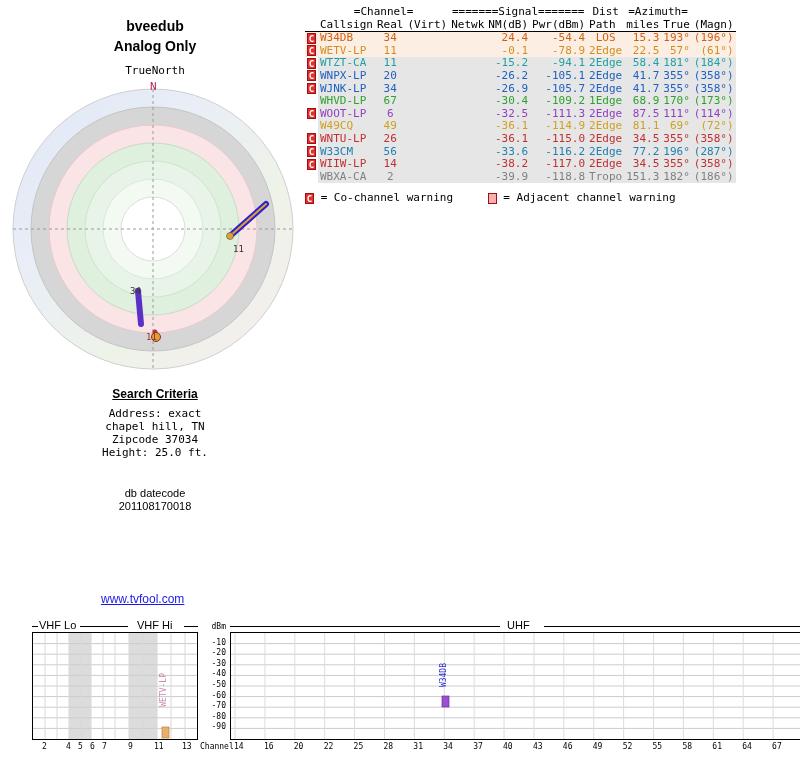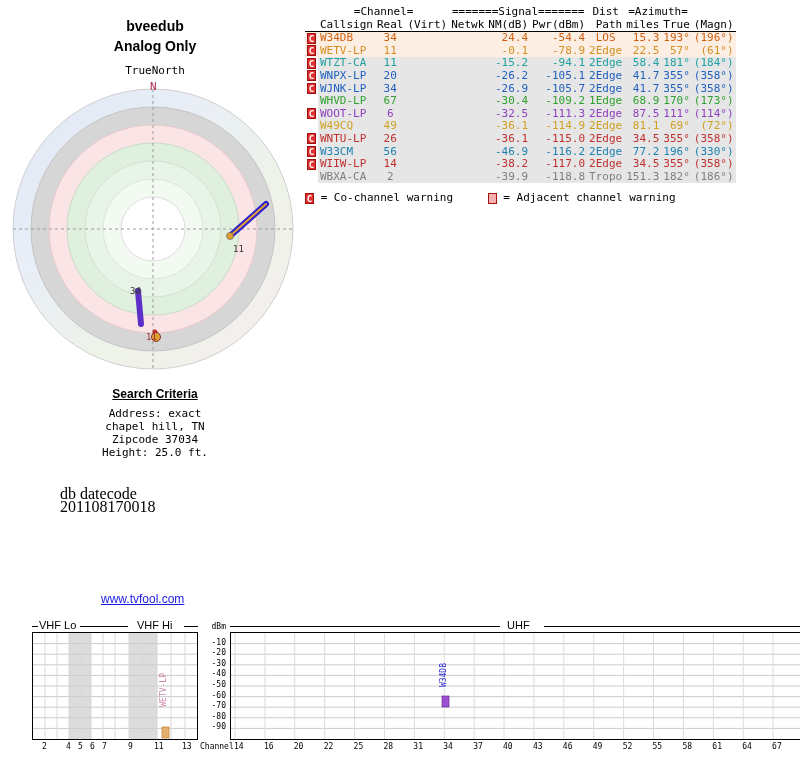--- a/index.html
+++ b/index.html
@@ -19,33 +19,33 @@
   
   #polar-wrap { position:absolute; left:8px; top:84px; width:290px; height:290px; }
   #polar-label-N { position:absolute; left:142px; top:-4px; font-family:"DejaVu Sans Mono", monospace;
                    font-size:11px; color:#b03050; }
 
   
   #criteria { position:absolute; left:60px; top:388px; width:190px; text-align:center;
               font-family:"DejaVu Sans Mono", monospace; font-size:11px; line-height:13px; }
   #criteria .heading { font-weight:bold; text-decoration:underline; font-family:"Liberation Sans",sans-serif;
                        font-size:12px; margin-bottom:6px; }
-  #datecode { position:absolute; left:60px; top:487px; width:190px; 
-              font-family:Liberation Serif, serif; font-size:16px; line-height:13px; }
+  #datecode { position:absolute; left:60px; top:487px; width:190px; text-align:center;
+              font-family:Liberation Sans, sans-serif; font-size:11px; line-height:13px; }
 
   
   #site-link { position:absolute; left:101px; top:592px; font-size:12px; color:#1a1ae6;
                text-decoration:underline; cursor:pointer; }
 
   
   #table-panel { position:absolute; left:305px; top:6px; width:490px; }
   table.signals { border-collapse:collapse; font-family:"DejaVu Sans Mono", monospace; font-size:11px; }
   table.signals td, table.signals th { padding:0 2px; white-space:nowrap; line-height:12.6px; }
   .grp { text-align:center; font-weight:normal; }
-  .hdr td { border-bottom:1px solid #000; text-align:right; }
+  .hdr td { border-bottom:1px solid #000; text-align:left; }
   .num { text-align:right; }
   .ctr { text-align:center; }
   .shade { background:#e6e6e6; }
   .warncell { width:11px; padding:0 1px; }
   .warnbox {
     display:inline-block; width:9px; height:11px; line-height:11px; text-align:center;
     font-family:"DejaVu Sans Mono", monospace; font-size:9px; font-weight:bold;
     color:#ffffff; background:#e03030; border:1px solid #a01010; vertical-align:middle;
   }
   .warnbox.adj { background:#f7b0b0; color:#f7b0b0; }
@@ -283,26 +283,26 @@
           <td class="num shade" style="color: rgb(192, 48, 48);">34.5</td>
           <td class="num shade" style="color: rgb(192, 48, 48);">355°</td>
           <td class="num shade" style="color: rgb(192, 48, 48);">(358°)</td>
         </tr>
         <tr>
           <td class="warncell"><span class="warnbox">C</span></td>
           <td class=" shade" style="color: rgb(32, 128, 176);">W33CM</td>
           <td class="ctr shade" style="color: rgb(32, 128, 176);">56</td>
           <td class="ctr shade" style="color: rgb(32, 128, 176);"></td>
           <td class="ctr shade" style="color: rgb(32, 128, 176);"></td>
-          <td class="num shade" style="color: rgb(32, 128, 176);">-46.9</td>
+          <td class="num shade" style="color: rgb(32, 128, 176);">-33.6</td>
           <td class="num shade" style="color: rgb(32, 128, 176);">-116.2</td>
           <td class="ctr shade" style="color: rgb(32, 128, 176);">2Edge</td>
           <td class="num shade" style="color: rgb(32, 128, 176);">77.2</td>
           <td class="num shade" style="color: rgb(32, 128, 176);">196°</td>
-          <td class="num shade" style="color: rgb(32, 128, 176);">(330°)</td>
+          <td class="num shade" style="color: rgb(32, 128, 176);">(287°)</td>
         </tr>
         <tr>
           <td class="warncell"><span class="warnbox">C</span></td>
           <td class=" shade" style="color: rgb(192, 48, 48);">WIIW-LP</td>
           <td class="ctr shade" style="color: rgb(192, 48, 48);">14</td>
           <td class="ctr shade" style="color: rgb(192, 48, 48);"></td>
           <td class="ctr shade" style="color: rgb(192, 48, 48);"></td>
           <td class="num shade" style="color: rgb(192, 48, 48);">-38.2</td>
           <td class="num shade" style="color: rgb(192, 48, 48);">-117.0</td>
           <td class="ctr shade" style="color: rgb(192, 48, 48);">2Edge</td>

